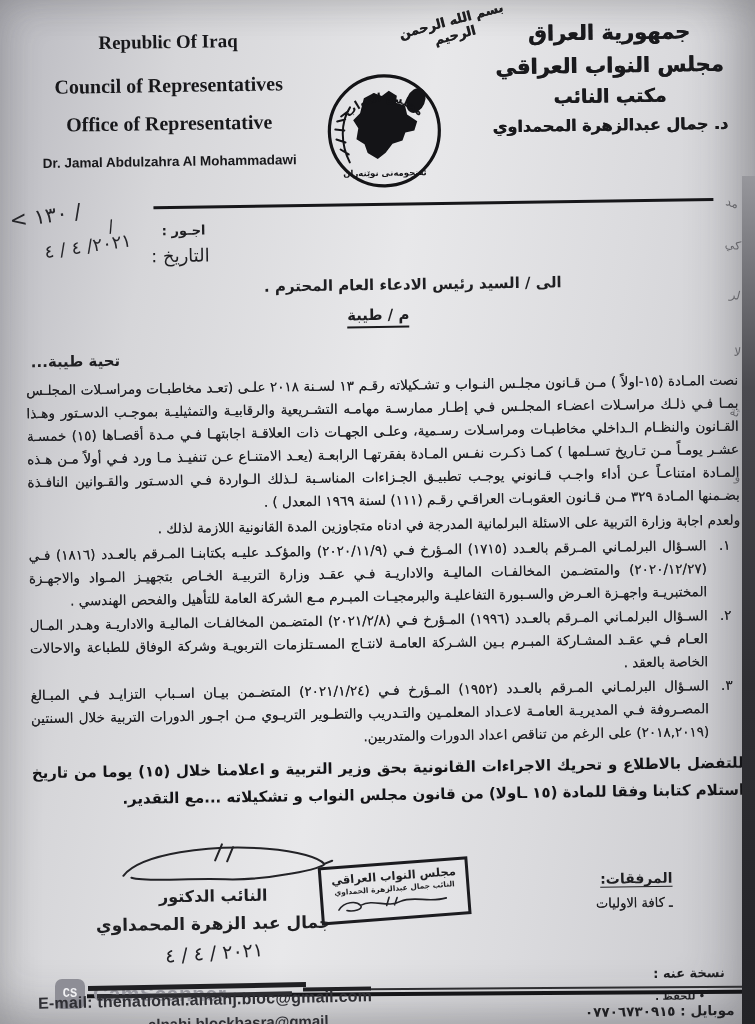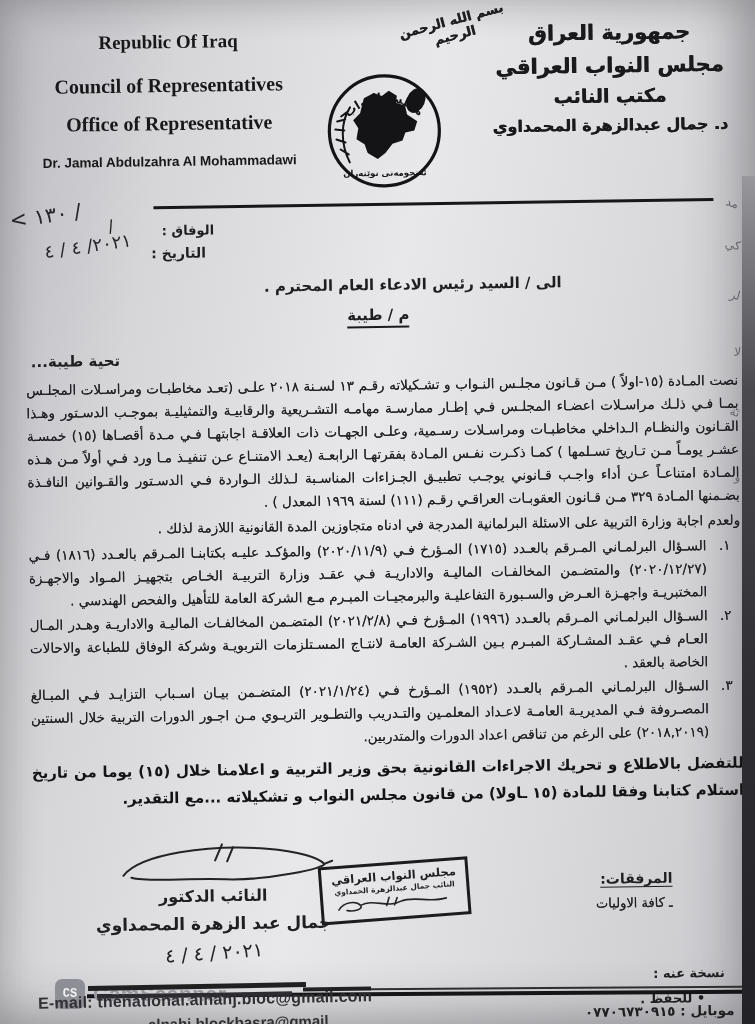--- a/index.html
+++ b/index.html
@@ -31,21 +31,21 @@
     direction:rtl; font-weight:700; text-shadow:.6px 0 0 #1c1c1f; color:#1a1a1d; }
   .ar-country{ font-size:21px; }
   .ar-council{ font-size:21px; margin-top:9px; }
   .ar-office{ font-size:19px; margin-top:7px; }
   .ar-deputy{ font-size:16px; margin-top:9px; }
 
   .divider{ position:absolute; left:158px; top:203px; width:560px; height:3px; background:#17171a; }
 
   
   .ref-num-label{ position:absolute; left:166px; top:220px; font-size:13px; font-weight:700; direction:rtl; }
-  .ref-date-label{ position:absolute; left:155px; top:242px; font-size:14px; font-weight:700; direction:rtl; }
+  .ref-date-label{ position:absolute; left:155px; top:242px; font-size:18px; font-weight:400; direction:rtl; }
   .ref-num-value{ position:absolute; left:14px; top:199px; font-size:21px; letter-spacing:7px;
     transform:rotate(-7deg); direction:ltr; color:#26262a; }
   .ref-num-slash{ position:absolute; left:112px; top:212px; font-size:17px; transform:rotate(-12deg); }
   .ref-date-value{ position:absolute; left:48px; top:231px; font-size:18px; letter-spacing:2px;
     transform:rotate(-7deg); direction:ltr; color:#26262a; }
 
   
   .addr{ position:absolute; right:190px; top:276px; font-size:15px; font-weight:700; direction:rtl; }
   .subject{ position:absolute; left:350px; top:306px; font-size:15px; font-weight:700; direction:rtl;
     border-bottom:2px solid #1b1b1e; padding-bottom:2px; }
@@ -72,21 +72,21 @@
   .stamp-l1{ font-size:11.5px; font-weight:700; }
   .stamp-l2{ font-size:7.5px; font-weight:700; margin-top:1px; }
   .stamp-sign{ width:122px; height:16px; display:block; margin:2px auto 0; }
 
   .attach{ position:absolute; right:88px; top:874px; text-align:right; direction:rtl; }
   .attach-label{ font-size:14px; font-weight:700; text-decoration:underline; text-underline-offset:3px; }
   .attach-item{ font-size:13px; margin-top:9px; text-shadow:0 0 .5px rgba(25,25,28,.8); }
 
   
   .copy-label{ position:absolute; right:37px; top:970px; font-size:13px; font-weight:700; direction:rtl; }
-  .copy-keep{ position:absolute; right:57px; top:995px; font-size:13px; font-weight:700; direction:rtl; }
+  .copy-keep{ position:absolute; right:57px; top:995px; font-size:10px; font-weight:700; direction:rtl; }
   .copy-mobile{ position:absolute; right:28px; top:1007px; font-size:13.5px; font-weight:700; direction:rtl; }
   .line-thin{ position:absolute; right:13px; top:987px; width:372px; height:2px; background:#2e2e31; transform:rotate(-.4deg); }
   .line-thick{ position:absolute; right:13px; top:992px; width:655px; height:4px; background:#151518; transform:rotate(-.4deg); }
 
   .watermark{ position:absolute; left:55px; top:979px; display:flex; align-items:center; gap:8px; }
   .cs-badge{ width:30px; height:30px; border-radius:7px; background:#8e8e96; color:#f2f2f4;
     font-family:Liberation Mono, monospace; font-weight:700; font-size:12px;
     display:flex; align-items:center; justify-content:center; }
   .cs-text{ font-family:"Liberation Sans",sans-serif; font-size:21px; font-weight:700; color:#97979f; letter-spacing:.5px; }
   .streak1{ position:absolute; left:88px; top:984px; width:218px; height:5px; background:#202023; transform:rotate(-1deg); }
@@ -137,21 +137,21 @@
 
     <div class="ar-letterhead">
       <div class="ar-country">جمهورية العراق</div>
       <div class="ar-council">مجلس النواب العراقي</div>
       <div class="ar-office">مكتب النائب</div>
       <div class="ar-deputy">د. جمال عبدالزهرة المحمداوي</div>
     </div>
 
     <div class="divider"></div>
 
-    <div class="ref-num-label">الوفاق :</div>
+    <div class="ref-num-label">اجـور :</div>
     <div class="ref-num-value">&lt; ١٣٠ /</div>
     <div class="ref-num-slash">/</div>
     <div class="ref-date-label">التاريخ :</div>
     <div class="ref-date-value">٢٠٢١/ ٤ / ٤</div>
 
     <div class="addr">الى / السيد رئيس الادعاء العام المحترم .</div>
     <div class="subject">
       <span>م / </span><span>طيبة</span>
     </div>
     <div class="greeting">تحية طيبة...</div>

